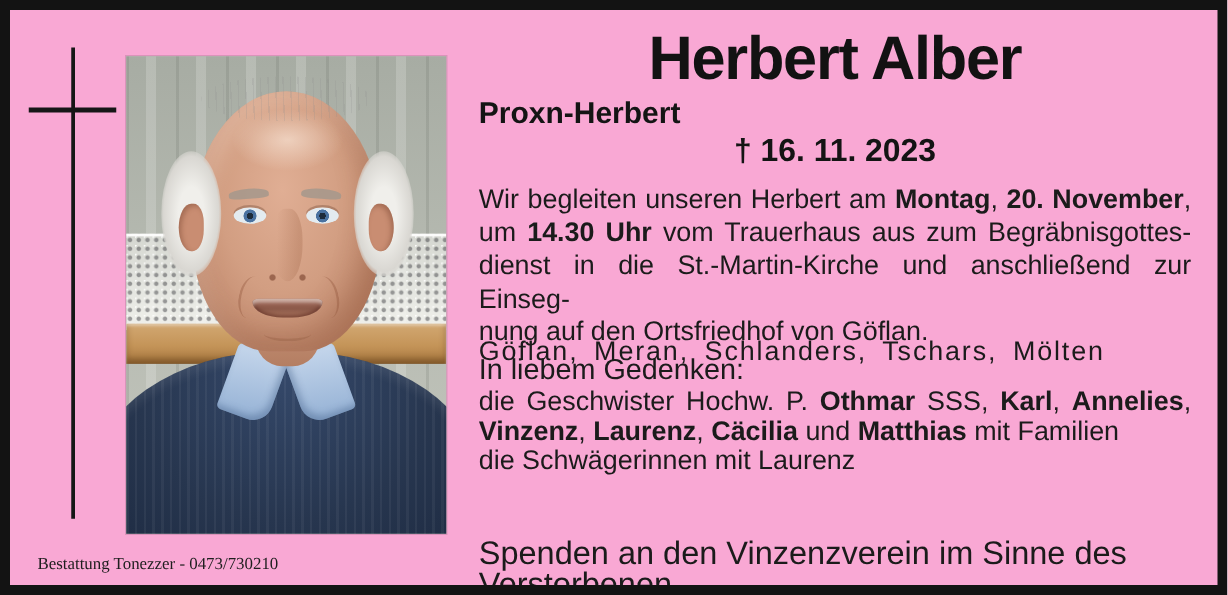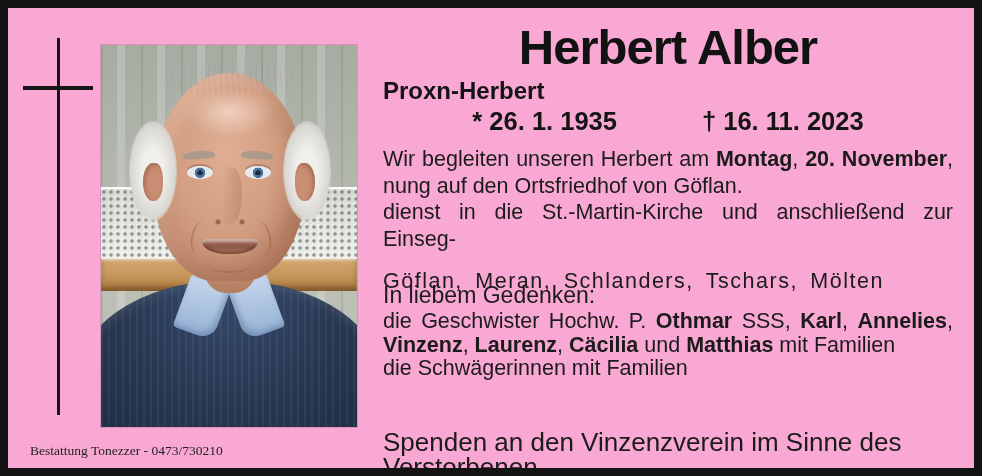--- a/index.html
+++ b/index.html
@@ -113,38 +113,38 @@
     <div class="fold-l"></div>
     <div class="fold-r"></div>
     <div class="mouth"></div>
     <div class="chin"></div>
   </div>
 
   <div class="col title">Herbert Alber</div>
   <div class="col nickname">Proxn-Herbert</div>
 
   <div class="col dates">
-    <span>* 26. 1. 1935</span>
     <span>† 16. 11. 2023</span>
   </div>
 
   <div class="col announce">
     <div class="ann-line jline"><span>Wir begleiten unseren Herbert am </span><b>Montag</b><span>, </span><b>20. November</b><span>,</span></div>
+    <div class="ann-line jline"><span>um </span><b>14.30 Uhr</b><span> vom Trauerhaus aus zum Begräbnisgottes-</span></div>
+    <div class="ann-line jline"><span>dienst in die St.-Martin-Kirche und anschließend zur Einseg-</span></div>
     <div class="ann-line"><span>nung auf den Ortsfriedhof von Göflan.</span></div>
-    <div class="ann-line jline"><span>dienst in die St.-Martin-Kirche und anschließend zur Einseg-</span></div>
   </div>
 
   <div class="col towns">Göflan, Meran, Schlanders, Tschars, Mölten</div>
 
   <div class="col gedenken">In liebem Gedenken:</div>
 
   <div class="col mourners">
     <div class="mourn-line jline"><span>die Geschwister Hochw. P. </span><b>Othmar</b><span> SSS, </span><b>Karl</b><span>, </span><b>Annelies</b><span>,</span></div>
     <div class="mourn-line"><b>Vinzenz</b><span>, </span><b>Laurenz</b><span>, </span><b>Cäcilia</b><span> und </span><b>Matthias</b><span> mit Familien</span></div>
-    <div class="mourn-line"><span>die Schwägerinnen mit Familien</span></div>
+    <div class="mourn-line"><span>die Schwägerinnen mit Laurenz</span></div>
   </div>
 
   <div class="col spenden">Spenden an den Vinzenzverein im Sinne des Verstorbenen.</div>
 
   <div class="footer">Bestattung Tonezzer - 0473/730210</div>
 
   <div class="frame"></div>
 </div>
 
 </body></html>

